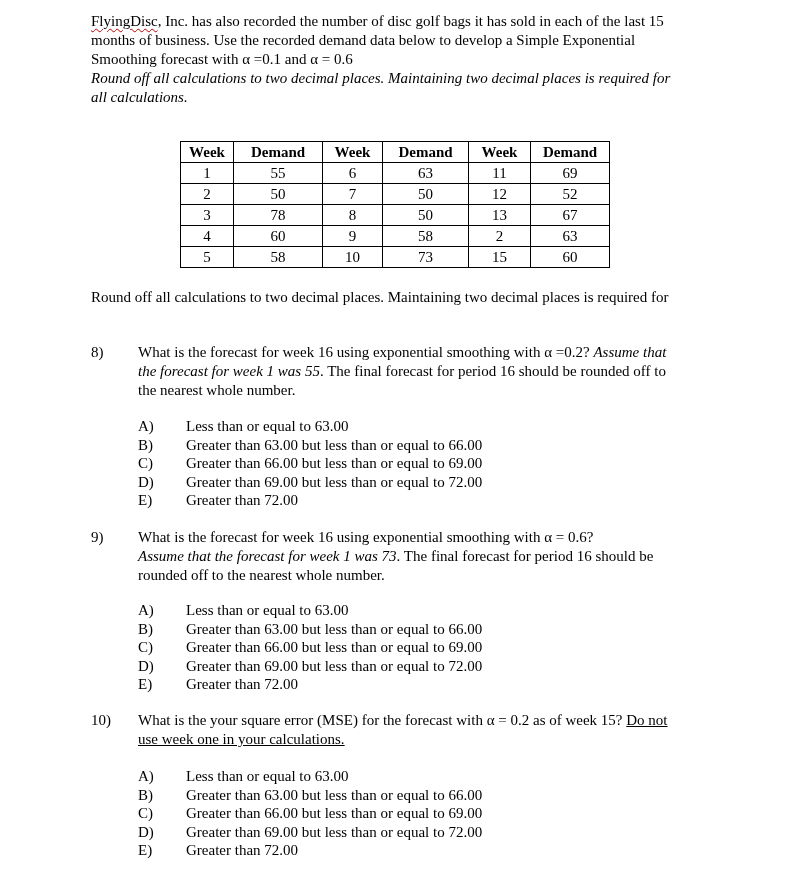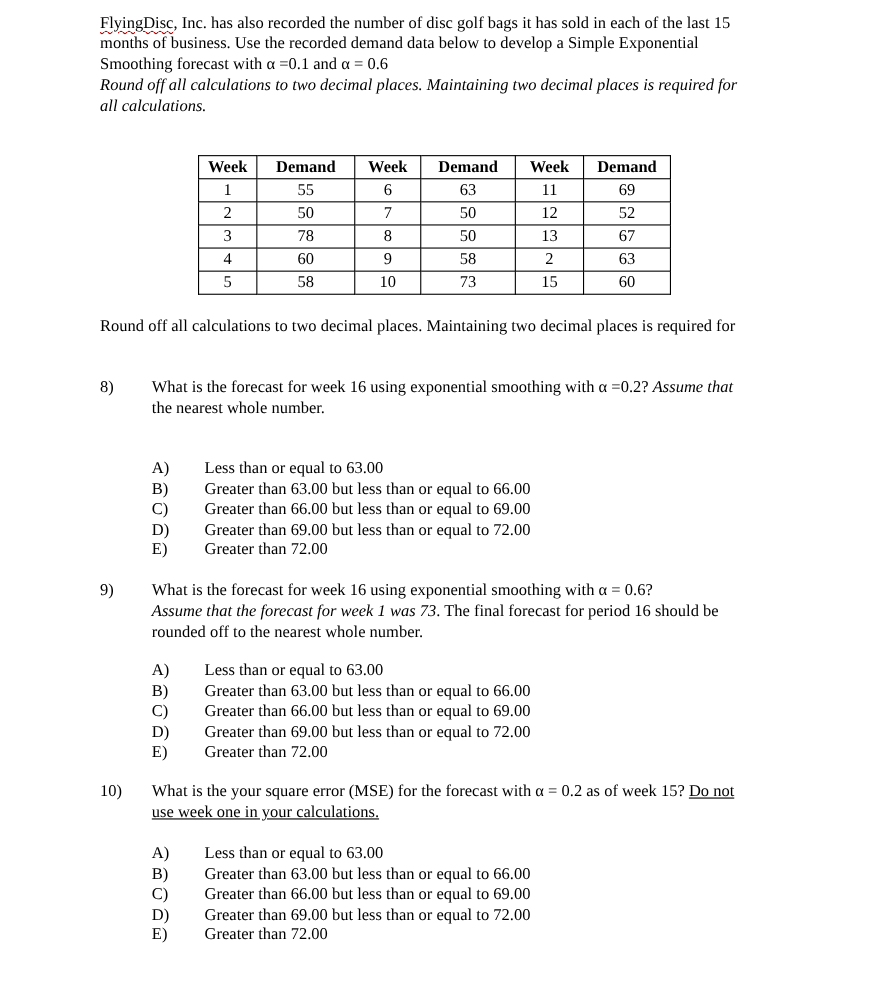--- a/index.html
+++ b/index.html
@@ -88,20 +88,21 @@
 </table>
 
 <div class="abs round">
   <div class="line">Round off all calculations to two decimal places.  Maintaining two decimal places is required for</div>
 </div>
 
 <div>
   <div class="abs line qnum" style="top:343px">8)</div>
   <div class="abs qtext" style="top:343px">
     <div class="line"><span>What is the forecast for week 16 using exponential smoothing with </span><b>α =0.2</b><span>? </span><i>Assume that</i></div>
+    <div class="line"><i>the forecast for week 1 was 55</i><span>. The final forecast for period 16 should be rounded off to</span></div>
     <div class="line"><span>the nearest whole number.</span></div>
   </div>
   <div class="abs" style="left:138px; top:417px">
     <div class="line" style="height:18.5px"><span style="display:inline-block;width:48px">A)</span><span>Less than or equal to 63.00</span></div>
     <div class="line" style="height:18.5px"><span style="display:inline-block;width:48px">B)</span><span>Greater than 63.00 but less than or equal to 66.00</span></div>
     <div class="line" style="height:18.5px"><span style="display:inline-block;width:48px">C)</span><span>Greater than 66.00 but less than or equal to 69.00</span></div>
     <div class="line" style="height:18.5px"><span style="display:inline-block;width:48px">D)</span><span>Greater than 69.00 but less than or equal to 72.00</span></div>
     <div class="line" style="height:18.5px"><span style="display:inline-block;width:48px">E)</span><span>Greater than 72.00</span></div>
   </div>
 </div>

